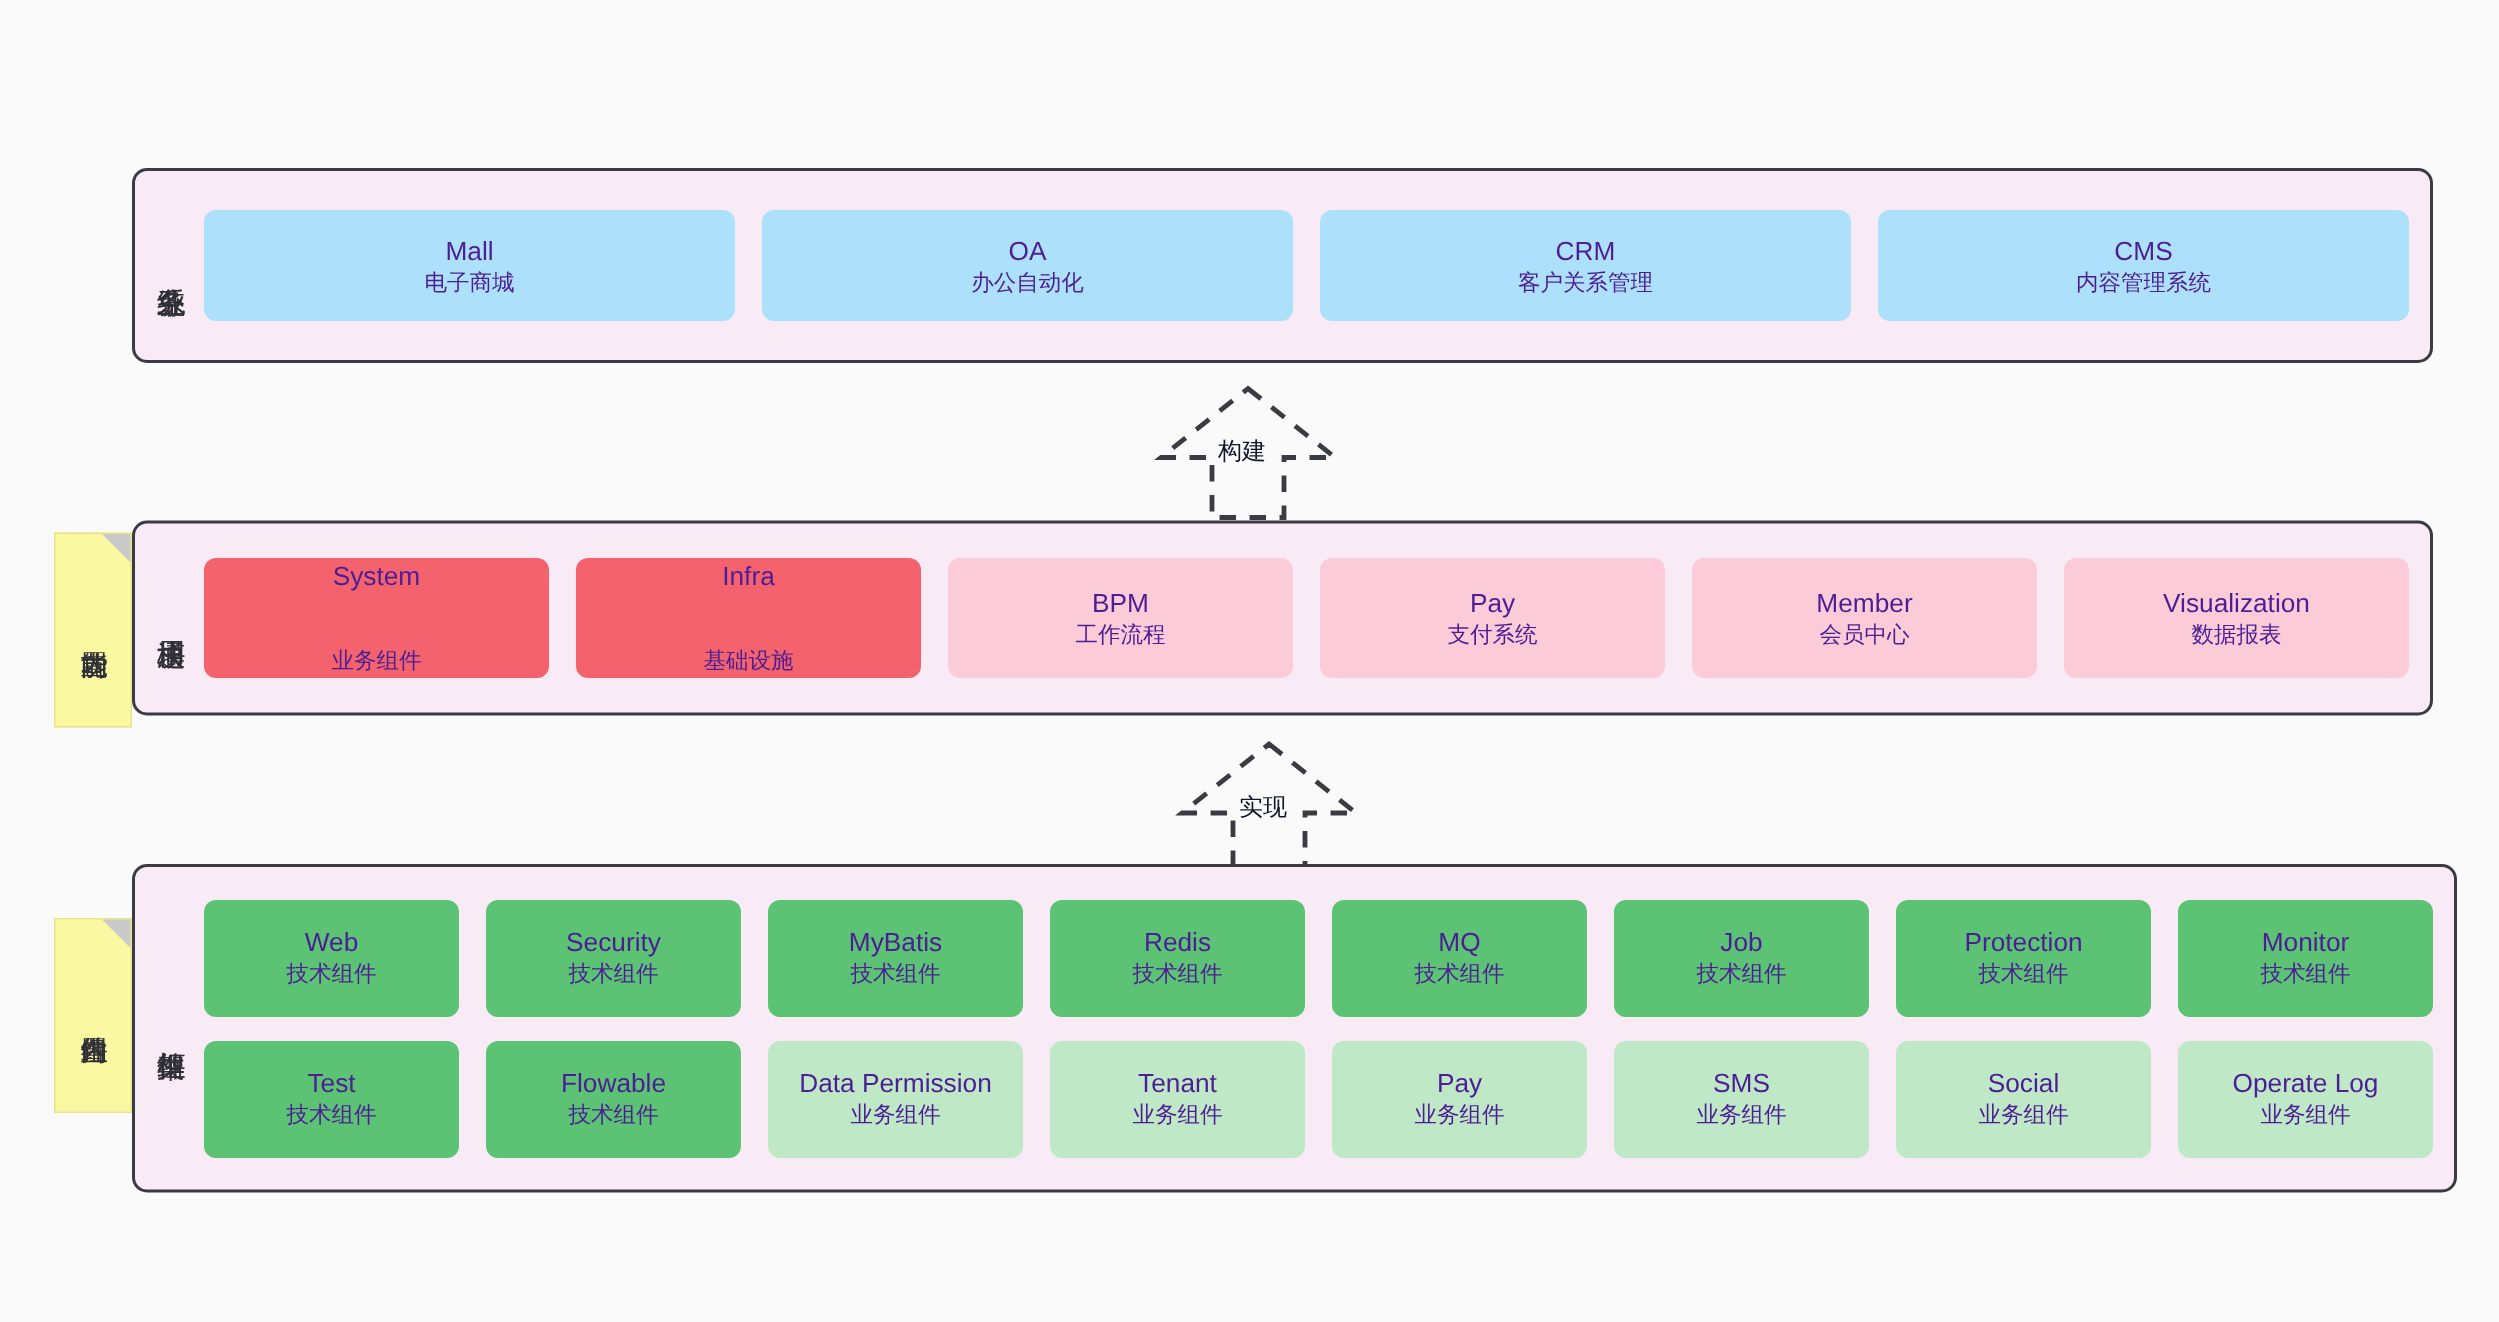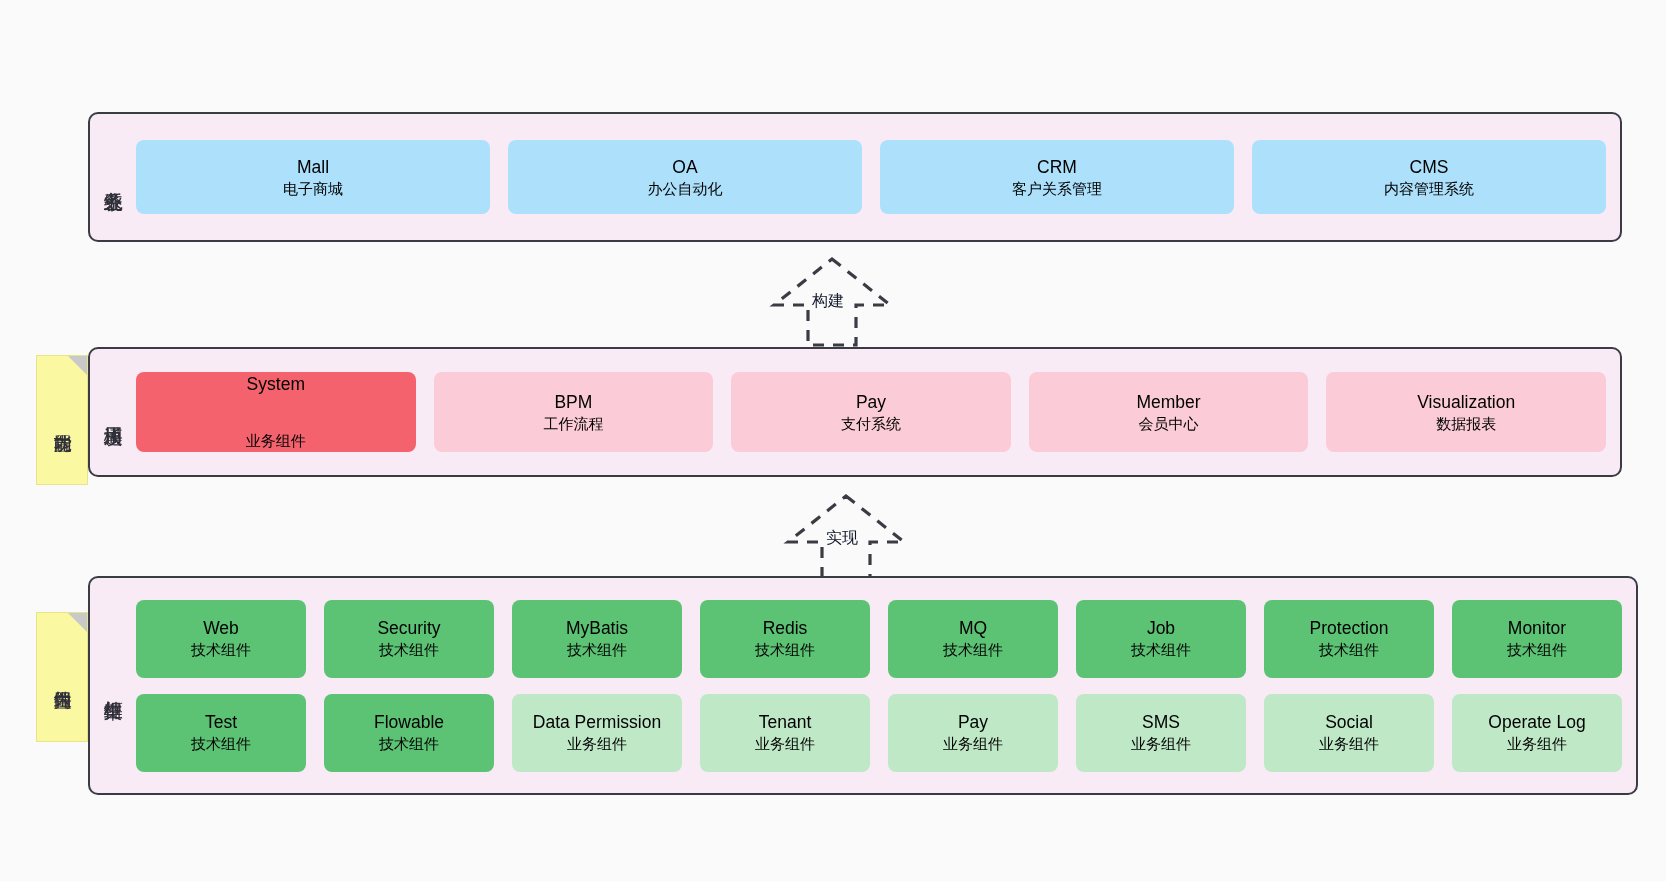--- a/index.html
+++ b/index.html
@@ -55,21 +55,21 @@
 
   .card{
     border-radius:8px;
     display:flex;
     flex-direction:column;
     align-items:center;
     justify-content:center;
     text-align:center;
     font-size:17px;
     line-height:1.30;
-    color:#000000;
+    color:#4c1d95;
     box-sizing:border-box;
     padding:4px 6px;
     overflow:hidden;
   }
   .card .en{font-size:17.5px;}
   .card .cn{font-size:15px;}
 
   
   .c-blue       {background:#ade0fb;}
   .c-red        {background:#f4636d;gap:35px;}
@@ -174,20 +174,24 @@
   </div>
 
   <div class="layer" id="layer-module">
     <div class="layer-title">通用模块</div>
     <div class="layer-body">
       <div class="row">
         <div class="card c-red">
           <span class="en">System</span>
           <span class="cn">业务组件</span>
         </div>
+        <div class="card c-red">
+          <span class="en">Infra</span>
+          <span class="cn">基础设施</span>
+        </div>
         <div class="card c-pink">
           <span class="en">BPM</span>
           <span class="cn">工作流程</span>
         </div>
         <div class="card c-pink">
           <span class="en">Pay</span>
           <span class="cn">支付系统</span>
         </div>
         <div class="card c-pink">
           <span class="en">Member</span>

